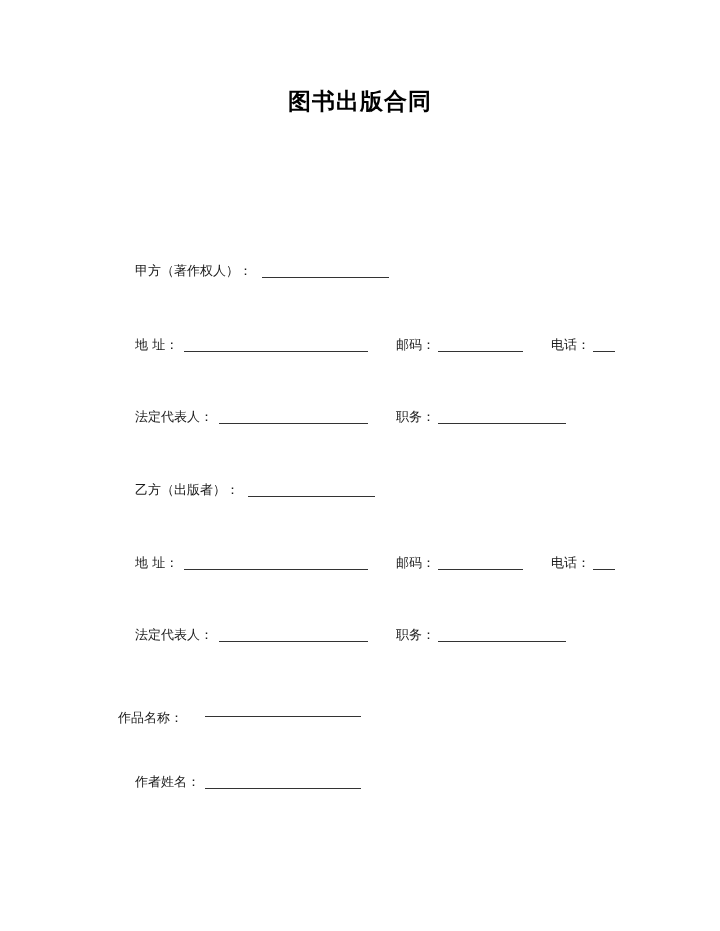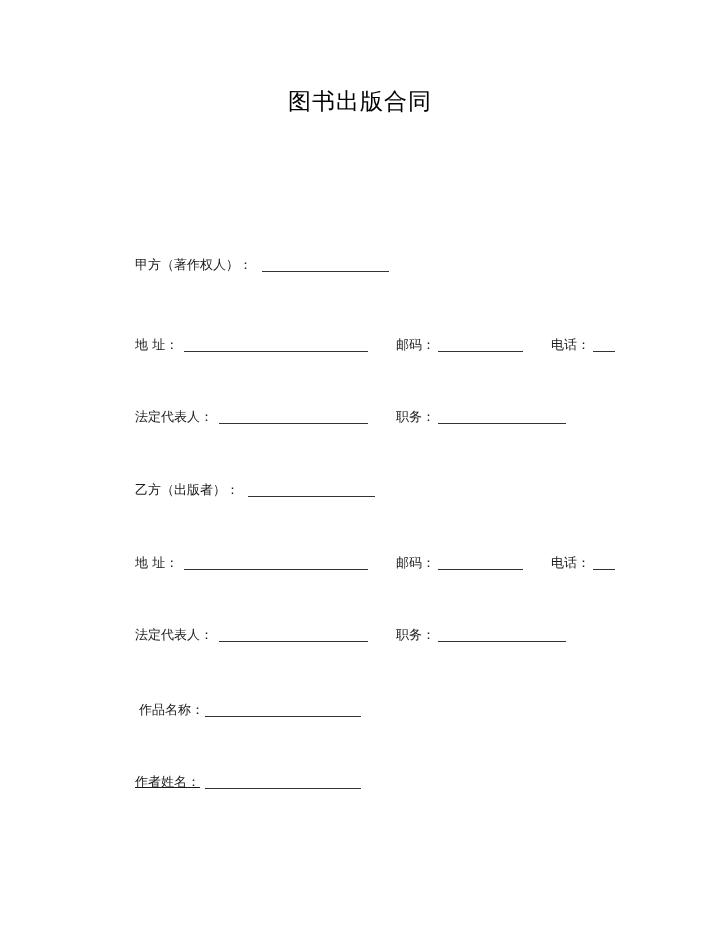--- a/index.html
+++ b/index.html
@@ -1,30 +1,30 @@
 <!DOCTYPE html>
 <html><head>
   <meta charset="utf-8">
   <style>
     html, body { margin: 0; padding: 0; background: #ffffff; }
     body { width: 720px; height: 931px; position: relative; overflow: hidden;
            font-family: "DejaVu Sans", "Liberation Sans", sans-serif; color: #111; }
     .title { position: absolute; top: 86px; left: 0; width: 720px; text-align: center;
-             font-size: 23px; font-weight: normal; letter-spacing: 1px; color: #000; }
+             font-size: 23px; font-weight: bold; letter-spacing: 1px; color: #000; }
     .row { position: absolute; left: 0; width: 720px; height: 20px; }
     .lbl { position: absolute; font-size: 13px; line-height: 18px; white-space: nowrap; color: #1a1a1a; }
     .line { position: absolute; height: 0; border-bottom: 1px solid #333; }
   </style>
 </head>
 <body>
 
 <div>
   <div class="title">图书出版合同</div>
 
-  <div class="row" style="top:256px;">
+  <div class="row" style="top:262px;">
     <span class="lbl" style="left:135px;">甲方（著作权人）：</span>
     <span class="line" style="left:262px; width:127px; top:15px;"></span>
   </div>
 
   <div class="row" style="top:336px;">
     <span class="lbl" style="left:135px;">地  址：</span>
     <span class="line" style="left:184px; width:184px; top:15px;"></span>
     <span class="lbl" style="left:396px;">邮码：</span>
     <span class="line" style="left:438px; width:85px; top:15px;"></span>
     <span class="lbl" style="left:551px;">电话：</span>
@@ -53,21 +53,21 @@
   </div>
 
   <div class="row" style="top:626px;">
     <span class="lbl" style="left:135px;">法定代表人：</span>
     <span class="line" style="left:219px; width:149px; top:15px;"></span>
     <span class="lbl" style="left:396px;">职务：</span>
     <span class="line" style="left:438px; width:128px; top:15px;"></span>
   </div>
 
   <div class="row" style="top:701px;">
-    <span class="lbl" style="left:139px;">作品名称：</span>
+    <span class="lbl" style="left:118px;margin-top:8px;">作品名称：</span>
     <span class="line" style="left:205px; width:156px; top:15px;"></span>
   </div>
 
   <div class="row" style="top:773px;">
-    <span class="lbl" style="left:135px;text-decoration:underline;">作者姓名：</span>
+    <span class="lbl" style="left:135px;">作者姓名：</span>
     <span class="line" style="left:205px; width:156px; top:15px;"></span>
   </div>
 </div>
 
 </body></html>

